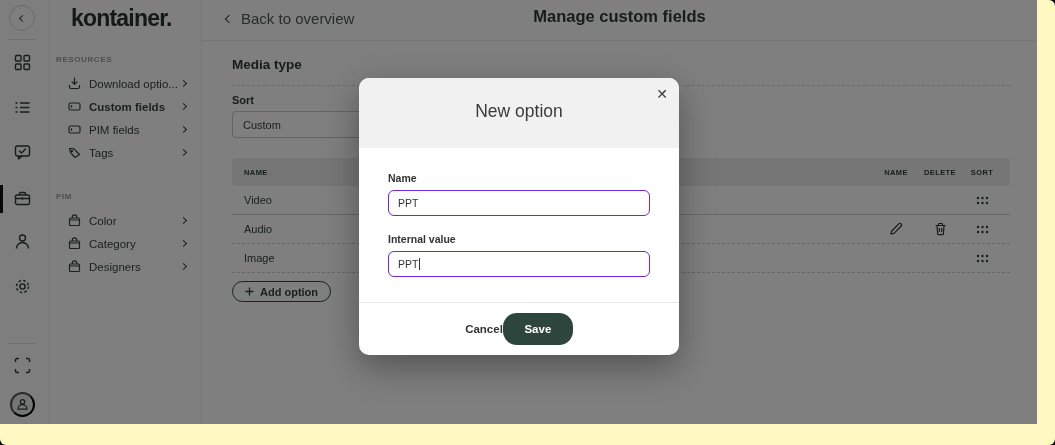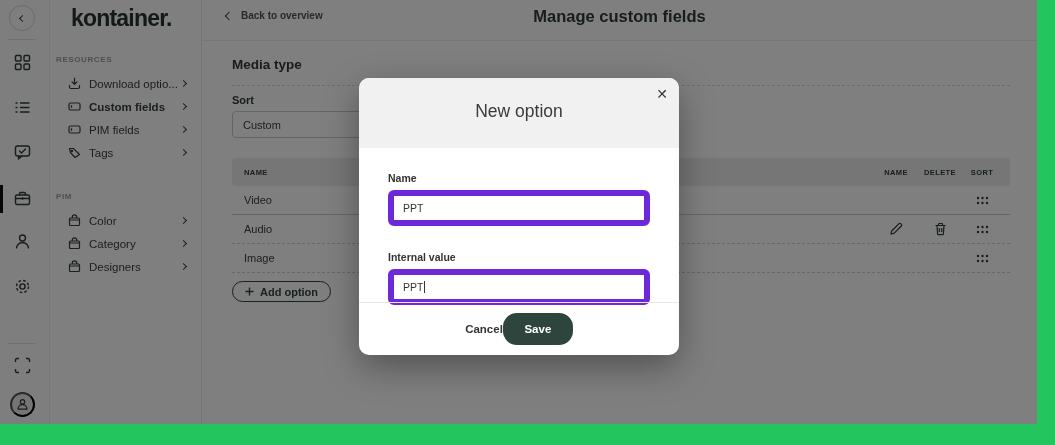--- a/index.html
+++ b/index.html
@@ -1,17 +1,17 @@
 <!DOCTYPE html>
 <html><head>
 <meta charset="utf-8">
 <style>
   * { margin:0; padding:0; box-sizing:border-box; }
   html,body { width:1055px; height:445px; background:#000; font-family:"Liberation Sans", sans-serif; overflow:hidden; }
-  .stage { position:relative; width:1055px; height:445px; background:#22c55e; }
+  .stage { position:relative; width:1055px; height:445px; background:#fef9c3;border-radius:6px; }
   .window { position:absolute; left:0; top:0; width:1037px; height:424px; background:#fff; overflow:hidden; }
 
   
   .rail { position:absolute; left:0; top:0; width:50px; height:100%; background:#fcfcfc; border-right:1px solid #ececec; }
   .rail svg { display:block; }
   .collapse-btn { position:absolute; left:9px; top:5px; width:26px; height:26px; border:1px solid #d6d6d6; border-radius:50%; display:flex; align-items:center; justify-content:center; background:transparent; cursor:pointer; }
   .rail-divider { position:absolute; left:8px; width:28px; border-top:1px solid #e0e0e0; }
   .rail-icon { position:absolute; left:13px; width:18px; height:18px; display:flex; align-items:center; justify-content:center; cursor:pointer; }
   .rail-indicator { position:absolute; left:0; top:185px; width:3px; height:28px; background:#111; }
   .avatar-btn { position:absolute; left:10px; top:392px; width:25px; height:25px; border-radius:50%; background:#eaeaea; display:flex; align-items:center; justify-content:center; cursor:pointer; }
@@ -21,21 +21,21 @@
   .logo { position:absolute; left:21px; top:5px; font-size:23px; font-weight:700; letter-spacing:-0.8px; color:#27332d; }
   .section-label { position:absolute; left:6px; font-size:8px; font-weight:700; letter-spacing:0.6px; color:#9aa09d; }
   .nav-item { position:absolute; left:0; width:152px; height:21px; display:flex; align-items:center; padding:0 16px 0 18px; cursor:pointer; color:#35403a; font-size:11.5px; }
   .nav-item .lbl { margin-left:8px; white-space:nowrap; }
   .nav-item.active .lbl { font-weight:700; }
   .chev { width:5px; height:5px; border-right:1.5px solid #35403a; border-bottom:1.5px solid #35403a; transform:rotate(-45deg); margin-left:auto; }
 
   
   .main { position:absolute; left:202px; top:0; width:835px; height:100%; background:#fff; }
   .topbar { position:relative; height:41px; border-bottom:1px solid #ececec; }
-  .back-link { position:absolute; left:24px; top:10px; display:flex; align-items:center; gap:9px; font-size:10px; color:#4c5752; cursor:pointer;font-weight:bold; }
+  .back-link { position:absolute; left:24px; top:10px; display:flex; align-items:center; gap:9px; font-size:15px; color:#4c5752; cursor:pointer; }
   .back-chev { width:6px; height:6px; border-left:1.6px solid #3a453f; border-bottom:1.6px solid #3a453f; transform:rotate(45deg); }
   .page-title { position:absolute; left:0; right:0; top:7px; text-align:center; font-size:16.5px; font-weight:600; color:#2f3a35; }
 
   .content { position:absolute; left:30px; top:41px; width:778px; }
   .media-type { margin-top:16px; font-size:13.5px; font-weight:700; color:#2f3a35; }
   .content-divider { margin-top:13px; border-top:1px dashed #d9d9d9; }
   .sort-label { margin-top:8px; font-size:11px; font-weight:700; color:#2f3a35; }
   .select { margin-top:5px; width:430px; height:27px; border:1px solid #c9c9c9; border-radius:4px; background:#fff; display:flex; align-items:center; padding:0 10px; font-size:11px; color:#35403a; cursor:pointer; }
   .select .chev { transform:rotate(45deg); margin-left:auto; }
 
@@ -53,22 +53,22 @@
   .add-option { margin-top:8px; display:inline-flex; align-items:center; gap:6px; height:21px; padding:0 12px; border:1.4px solid #2d453c; border-radius:11px; background:transparent; font-size:11px; font-weight:600; color:#2d453c; cursor:pointer; font-family:"Liberation Sans", sans-serif; }
 
   
   .overlay { position:absolute; inset:0; background:rgba(0,0,0,0.5); }
   .modal { position:absolute; left:359px; top:78px; width:320px; height:277px; background:#fff; border-radius:10px; box-shadow:0 12px 35px rgba(0,0,0,0.35); }
   .modal-header { position:relative; height:70px; background:#f1f1f1; border-radius:10px 10px 0 0; }
   .modal-title { padding-top:23px; text-align:center; font-size:17.5px; font-weight:500; color:#3b3b3b; }
   .modal-close { position:absolute; top:6px; right:7px; width:20px; height:20px; background:none; border:none; font-size:14px; color:#3b3b3b; cursor:pointer; line-height:20px; }
   .modal-body { padding:24px 29px 0 29px; }
   .field-label { font-size:10.5px; font-weight:700; color:#333; }
-  .textbox { margin-top:6px; height:23px; border:6px solid #6d28d9; border-radius:6px; display:flex; align-items:center; padding:12px 9px; font-size:10.5px; color:#333; background:#fff; cursor:text; }
-  .field + .field { margin-top:25px; }
+  .textbox { margin-top:6px; height:23px; border:1px solid #6d28d9; border-radius:6px; display:flex; align-items:center; padding:12px 9px; font-size:10.5px; color:#333; background:#fff; cursor:text; }
+  .field + .field { margin-top:17px; }
   .caret { display:inline-block; width:1px; height:12px; background:#333; margin-left:1px; }
   .modal-footer { position:absolute; left:0; right:0; bottom:0; height:53px; border-top:1px solid #e7e7e7; display:flex; align-items:center; justify-content:center; }
   .cancel-btn { background:none; border:none; font-size:11.5px; font-weight:600; color:#333; cursor:pointer; font-family:"Liberation Sans", sans-serif; }
   .save-btn { width:70px; height:32px; border:none; border-radius:14px; background:#2d453c; color:#fff; font-size:11.5px; font-weight:600; cursor:pointer; font-family:"Liberation Sans", sans-serif; }
 </style>
 </head>
 <body>
 
 <div class="stage">
   <div class="window">

